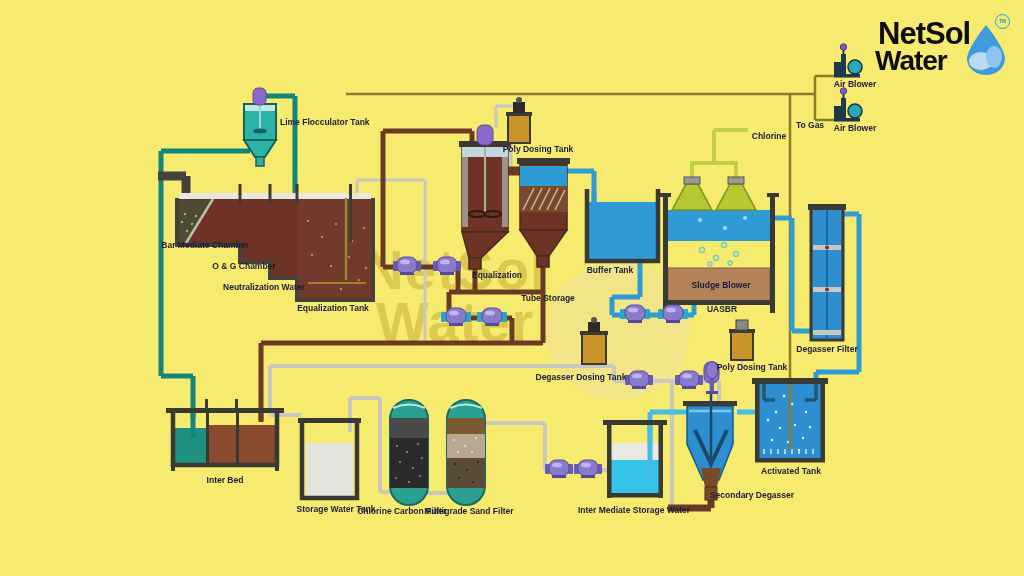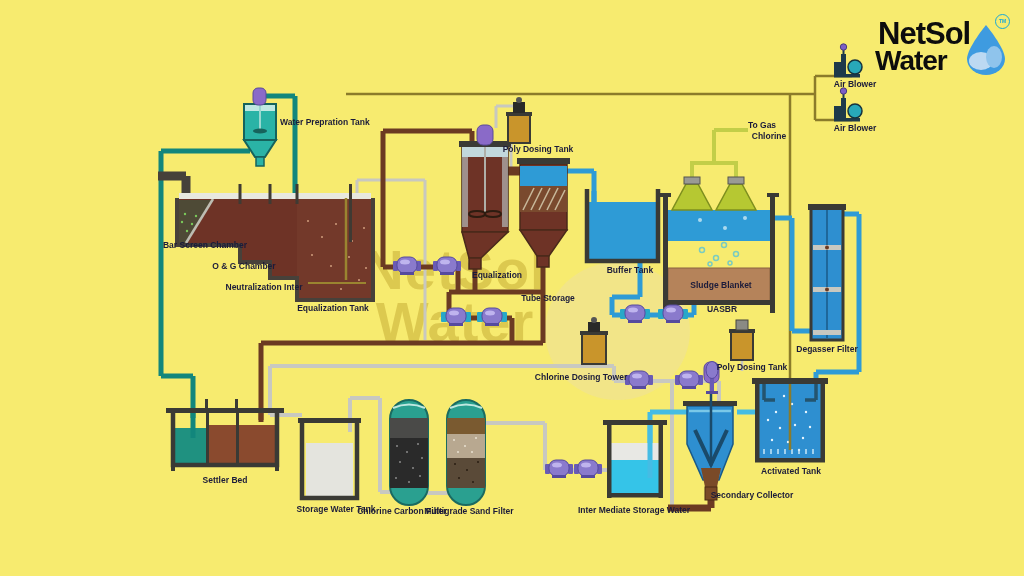--- a/index.html
+++ b/index.html
@@ -380,42 +380,42 @@
     <use href="#pump-c" x="456" y="317"></use>
     <use href="#pump-c" x="492" y="317"></use>
     <use href="#pump-c" x="635" y="314"></use>
     <use href="#pump-c" x="673" y="314"></use>
     <use href="#pump" x="639" y="380"></use>
     <use href="#pump" x="689" y="380"></use>
     <use href="#pump" x="559" y="469"></use>
     <use href="#pump" x="588" y="469"></use>
   </svg>
 
-  <div class="lbl lbl-left" style="left:280px;top:117px">Water Prepration Tank</div>
-  <div class="lbl" style="left:205px;top:240px">Bar Screen Chamber</div>
+  <div class="lbl lbl-left" style="left:280px;top:117px">Lime Flocculator Tank</div>
+  <div class="lbl" style="left:205px;top:240px">Bar Mediate Chamber</div>
   <div class="lbl" style="left:244px;top:261px">O &amp; G Chamber</div>
-  <div class="lbl" style="left:264px;top:282px">Neutralization Inter</div>
+  <div class="lbl" style="left:264px;top:282px">Neutralization Water</div>
   <div class="lbl" style="left:333px;top:303px">Equalization Tank</div>
   <div class="lbl" style="left:538px;top:144px">Poly Dosing Tank</div>
   <div class="lbl" style="left:497px;top:270px">Equalization</div>
   <div class="lbl" style="left:548px;top:293px">Tube Storage</div>
-  <div class="lbl" style="left:630px;top:265px">Buffer Tank</div>
-  <div class="lbl" style="left:762px;top:120px">To Gas</div>
+  <div class="lbl" style="left:610px;top:265px">Buffer Tank</div>
+  <div class="lbl" style="left:810px;top:120px">To Gas</div>
   <div class="lbl" style="left:769px;top:131px">Chlorine</div>
-  <div class="lbl" style="left:721px;top:280px">Sludge Blanket</div>
+  <div class="lbl" style="left:721px;top:280px">Sludge Blower</div>
   <div class="lbl" style="left:722px;top:304px">UASBR</div>
   <div class="lbl" style="left:855px;top:79px">Air Blower</div>
   <div class="lbl" style="left:855px;top:123px">Air Blower</div>
   <div class="lbl" style="left:827px;top:344px">Degasser Filter</div>
   <div class="lbl" style="left:752px;top:362px">Poly Dosing Tank</div>
-  <div class="lbl" style="left:581px;top:372px">Chlorine Dosing Tower</div>
+  <div class="lbl" style="left:581px;top:372px">Degasser Dosing Tank</div>
   <div class="lbl" style="left:791px;top:466px">Activated Tank</div>
-  <div class="lbl" style="left:752px;top:490px">Secondary Collector</div>
+  <div class="lbl" style="left:752px;top:490px">Secondary Degasser</div>
   <div class="lbl" style="left:634px;top:505px">Inter Mediate Storage Water</div>
-  <div class="lbl" style="left:225px;top:475px">Settler Bed</div>
+  <div class="lbl" style="left:225px;top:475px">Inter Bed</div>
   <div class="lbl" style="left:336px;top:504px">Storage Water Tank</div>
   <div class="lbl" style="left:402px;top:506px">Chlorine Carbon Filter</div>
   <div class="lbl" style="left:469px;top:506px">Multigrade Sand Filter</div>
 
   <div id="logo">
     <div class="l1">NetSol</div>
     <div class="l2">Water</div>
     <svg width="44" height="52" viewBox="0 0 44 52">
       <path d="M22,1 C22,1 41,24 41,35 a19,16 0 1,1 -38,0 C3,24 22,1 22,1 Z" fill="#3E9BE0"></path>
       <ellipse cx="17" cy="37" rx="12" ry="9" fill="#BCD9F2"></ellipse>

